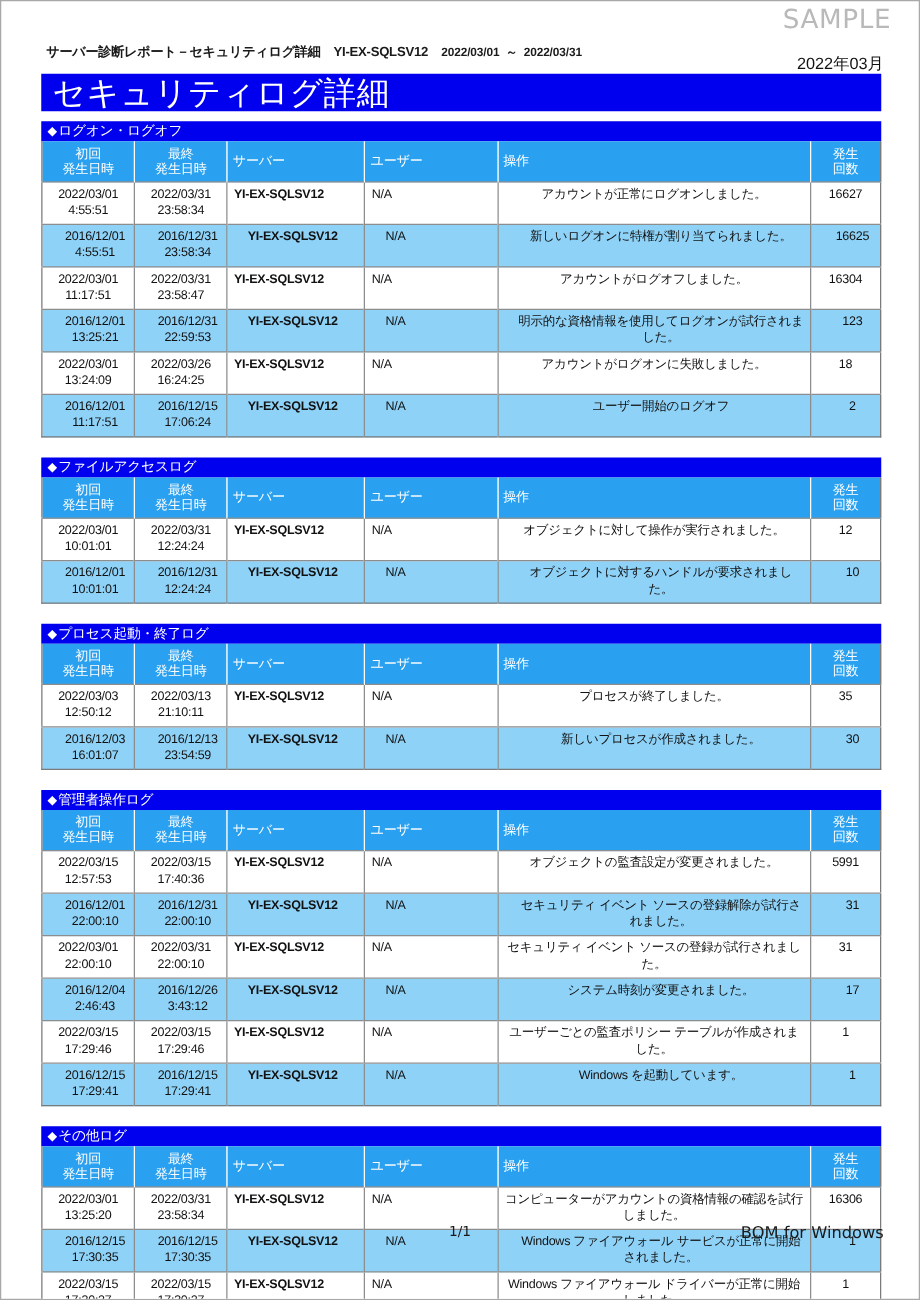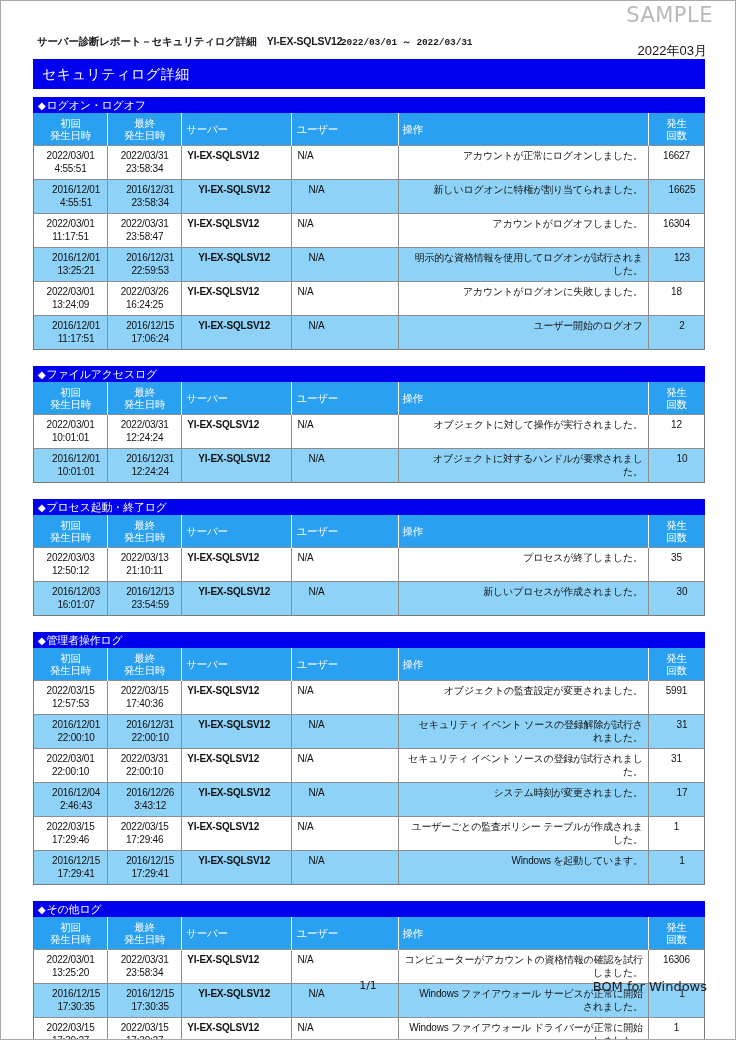--- a/index.html
+++ b/index.html
@@ -49,28 +49,27 @@
     left: 36px;
     top: 0;
     font-size: 10.5px;
     color: #1a1a1a;
     font-weight: 700;
     white-space: nowrap;
     letter-spacing: -0.2px;
   }
   .doc-header .range-text {
     position: absolute;
-    left: 340px;
+    left: 352px;
     top: 1px;
     font-size: 9.5px;
     color: #1a1a1a;
     font-weight: 700;
     white-space: nowrap;
     letter-spacing: -0.1px;
-    font-family: Liberation Mono, monospace;
   }
   .doc-header .range-sep {
     padding: 0 5px;
   }
   .period-label {
     position: absolute;
     top: 41px;
     right: 28px;
     font-size: 13px;
     color: #111111;
@@ -80,21 +79,21 @@
 
   
   .main-title {
     position: absolute;
     left: 32px;
     top: 58px;
     width: 672px;
     height: 30px;
     background: #0000ee;
     color: #ffffff;
-    font-size: 14px;
+    font-size: 26px;
     line-height: 30px;
     padding-left: 9px;
     box-sizing: border-box;
     letter-spacing: 0.5px;
     font-weight: 400;
   }
 
   
   .sections {
     position: absolute;
@@ -155,21 +154,21 @@
     letter-spacing: -0.2px;
     word-break: break-all;
   }
   table.log td:last-child { border-right: none; margin-top: 39px; }
   table.log tr.odd td { background: #ffffff; }
   table.log tr.even td { background: #8fd2f7; padding-left: 16px; }
 
   td.dt { text-align: center; white-space: pre-line; font-family: "Liberation Sans", sans-serif; }
   td.server { text-align: left; white-space: nowrap; font-weight: bold; }
   td.user { text-align: left; }
-  td.op { text-align: right; }
+  td.op { text-align: center; }
   td.count { text-align: center; }
 
   
   col.w-dt1  { width: 74px; }
   col.w-dt2  { width: 74px; }
   col.w-srv  { width: 110px; }
   col.w-usr  { width: 106px; }
   col.w-op   { width: 250px; }
   col.w-cnt  { width: 56px; }
 

